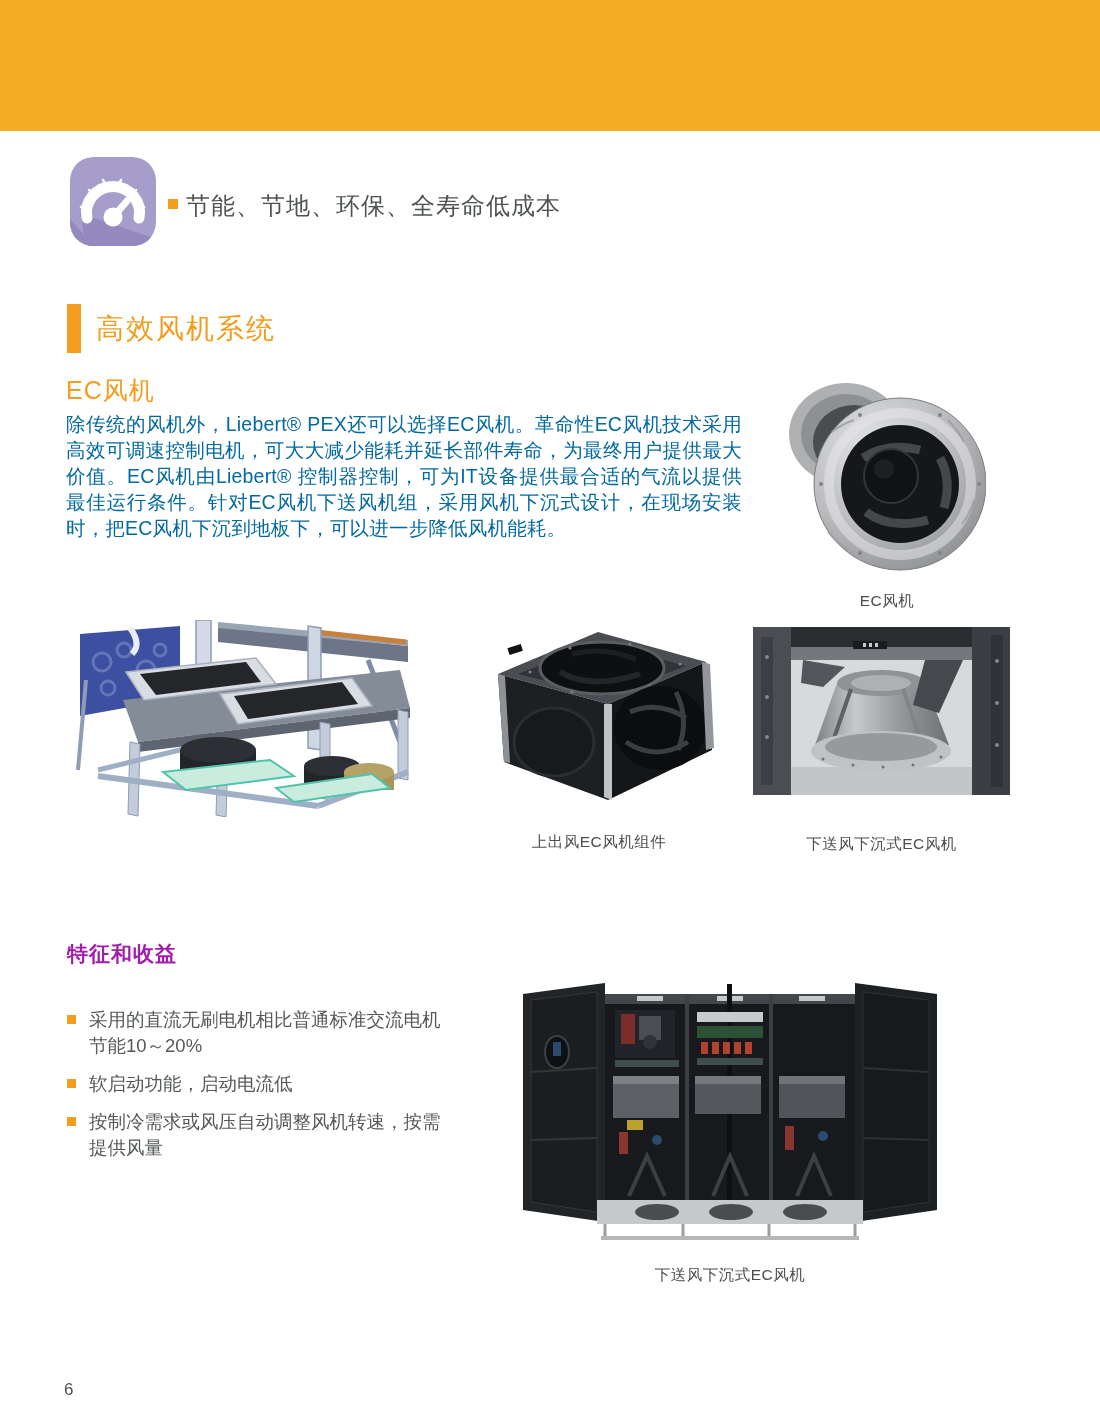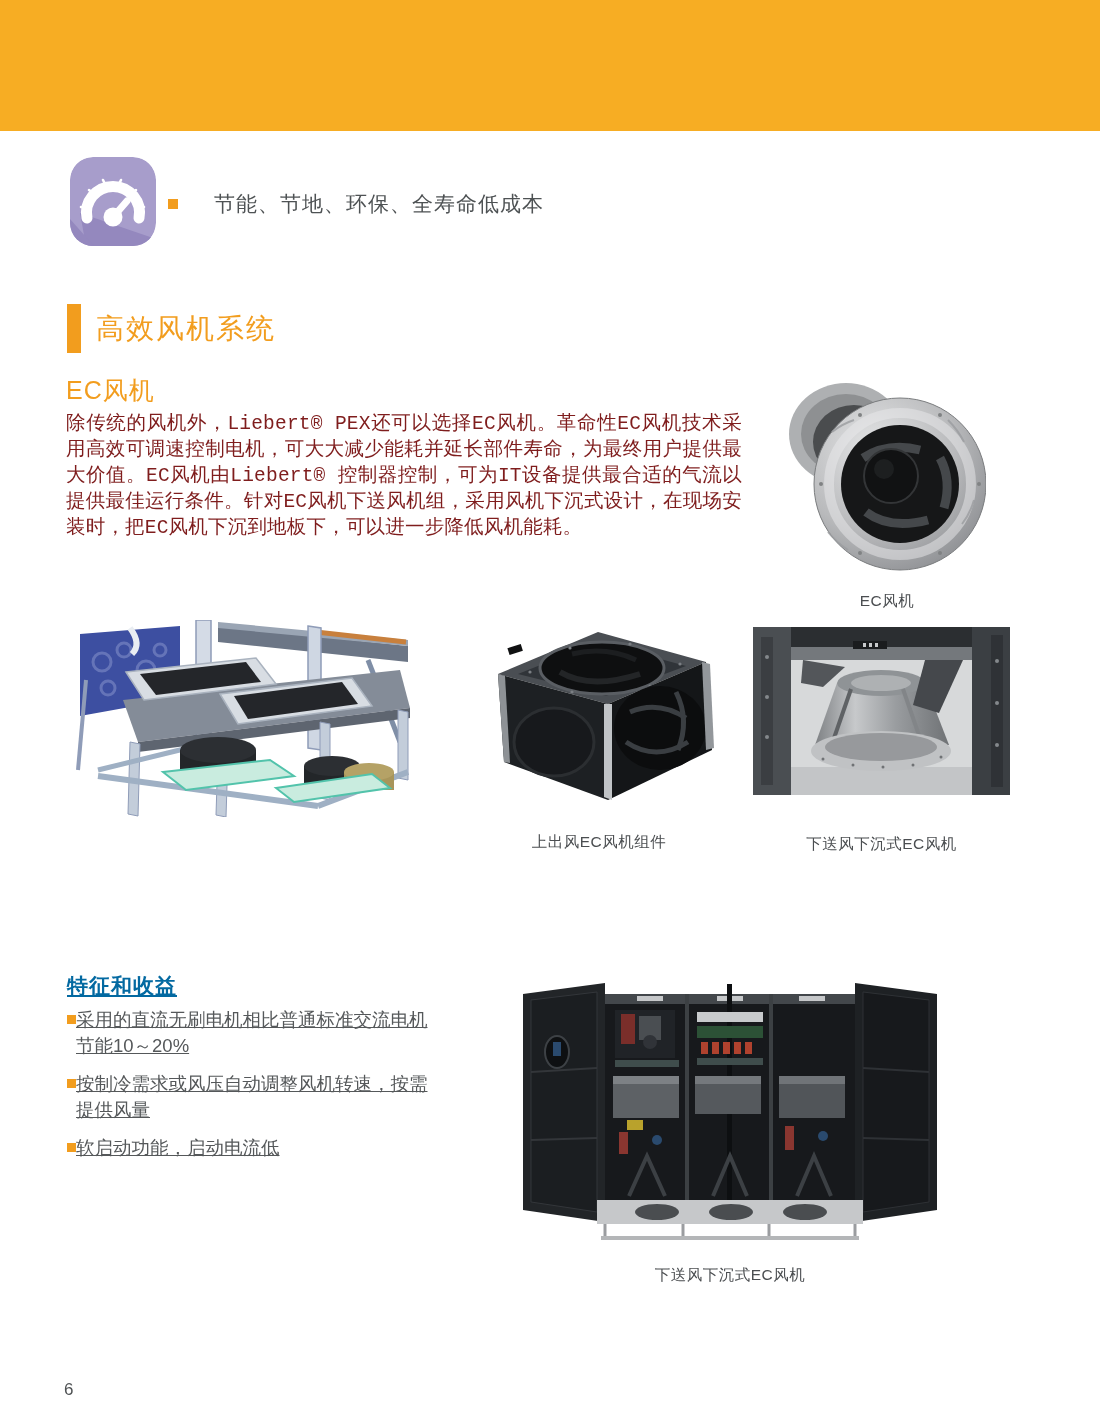--- a/index.html
+++ b/index.html
@@ -22,69 +22,68 @@
     left: 70px; top: 157px; width: 86px; height: 89px;
     border-radius: 23px; overflow: hidden;
   }
 
   .intro-bullet {
     left: 168px; top: 199px; width: 10px; height: 10px;
     background: #F29D1E;
   }
   .intro-text {
     left: 186px; top: 190px;
-    font-size: 21px; color: #4E5254; letter-spacing: 1px; margin-left: 28px;
+    font-size: 24px; color: #4E5254; letter-spacing: 1px;
   }
 
   .sec-bar {
     left: 67px; top: 304px; width: 14px; height: 49px;
     background: #F29D1E;
   }
   .sec-title {
     left: 96px; top: 310px;
     font-size: 28px; font-weight: normal; color: #F29D1E;
     letter-spacing: 2px;
   }
 
   .ec-heading {
     left: 66px; top: 374px;
     font-size: 25px; color: #F29D1E; letter-spacing: 1px;
   }
   .ec-paragraph {
     left: 66px; top: 411px; width: 676px;
-    font-size: 19.5px; line-height: 26px; color: #7f1d1d;
-    text-align: justify; letter-spacing: 0.2px; font-family: Liberation Mono, monospace;
+    font-size: 19.5px; line-height: 26px; color: #0369a1;
+    text-align: justify; letter-spacing: 0.2px;
   }
 
   .fig { display: block; }
   .fan-photo   { left: 788px; top: 380px; }
   .cad-photo   { left: 68px;  top: 620px; }
   .down-photo  { left: 480px; top: 622px; }
   .up-photo    { left: 753px; top: 627px; }
   .big-photo   { left: 517px; top: 980px; }
 
   .cap {
     text-align: center; font-size: 15.5px; color: #4B4E51;
     letter-spacing: 0.5px;
   }
   .fan-cap  { left: 788px; top: 591px; width: 198px; }
   .down-cap { left: 480px; top: 832px; width: 238px; }
   .up-cap   { left: 753px; top: 834px; width: 257px; }
   .big-cap  { left: 517px; top: 1257px; width: 426px; margin-top: 8px; }
 
   .feat-heading {
-    left: 67px; top: 972px;
-    font-size: 21px; font-weight: bold; color: #0369a1;
+    left: 67px; top: 940px;
+    font-size: 21px; font-weight: bold; color: #a21caf;
     letter-spacing: 1px;
-    text-decoration: underline;
   }
   .feat-list { left: 67px; top: 1007px; width: 376px; }
   .feat-item {
-    display: flex; margin-bottom: 12px;
-    font-size: 18.5px; line-height: 26px; color: #55585A; text-decoration: underline;
+    display: flex; gap: 13px; margin-bottom: 12px;
+    font-size: 18.5px; line-height: 26px; color: #55585A;
   }
   .feat-square {
     flex: 0 0 9px; width: 9px; height: 9px; margin-top: 8px;
     background: #F29D1E;
   }
 
   .page-num {
     left: 64px; top: 1380px;
     font-size: 17px; color: #4F5254;
   }
@@ -302,25 +301,25 @@
   <div class="abs cap up-cap">下送风下沉式EC风机</div>
 
   <div class="abs feat-heading">特征和收益</div>
   <div class="abs feat-list">
     <div class="feat-item">
       <span class="feat-square"></span>
       <span>采用的直流无刷电机相比普通标准交流电机节能10～20%</span>
     </div>
     <div class="feat-item">
       <span class="feat-square"></span>
-      <span>按制冷需求或风压自动调整风机转速，按需提供风量</span>
+      <span>软启动功能，启动电流低</span>
     </div>
     <div class="feat-item">
       <span class="feat-square"></span>
-      <span>软启动功能，启动电流低</span>
+      <span>按制冷需求或风压自动调整风机转速，按需提供风量</span>
     </div>
   </div>
 
   <svg class="abs fig big-photo" width="426" height="265" viewBox="0 0 426 265">
 
     <polygon points="6,14 88,3 88,242 6,230" fill="#222528"></polygon>
     <polygon points="14,20 80,12 80,232 14,222" fill="#1b1e21" stroke="#33363a" stroke-width="1"></polygon>
     <line x1="14" y1="92" x2="80" y2="88" stroke="#33363a" stroke-width="2"></line>
     <line x1="14" y1="160" x2="80" y2="158" stroke="#33363a" stroke-width="2"></line>
     <ellipse cx="40" cy="72" rx="12" ry="16" fill="#0e1012" stroke="#3d4145" stroke-width="2"></ellipse>

